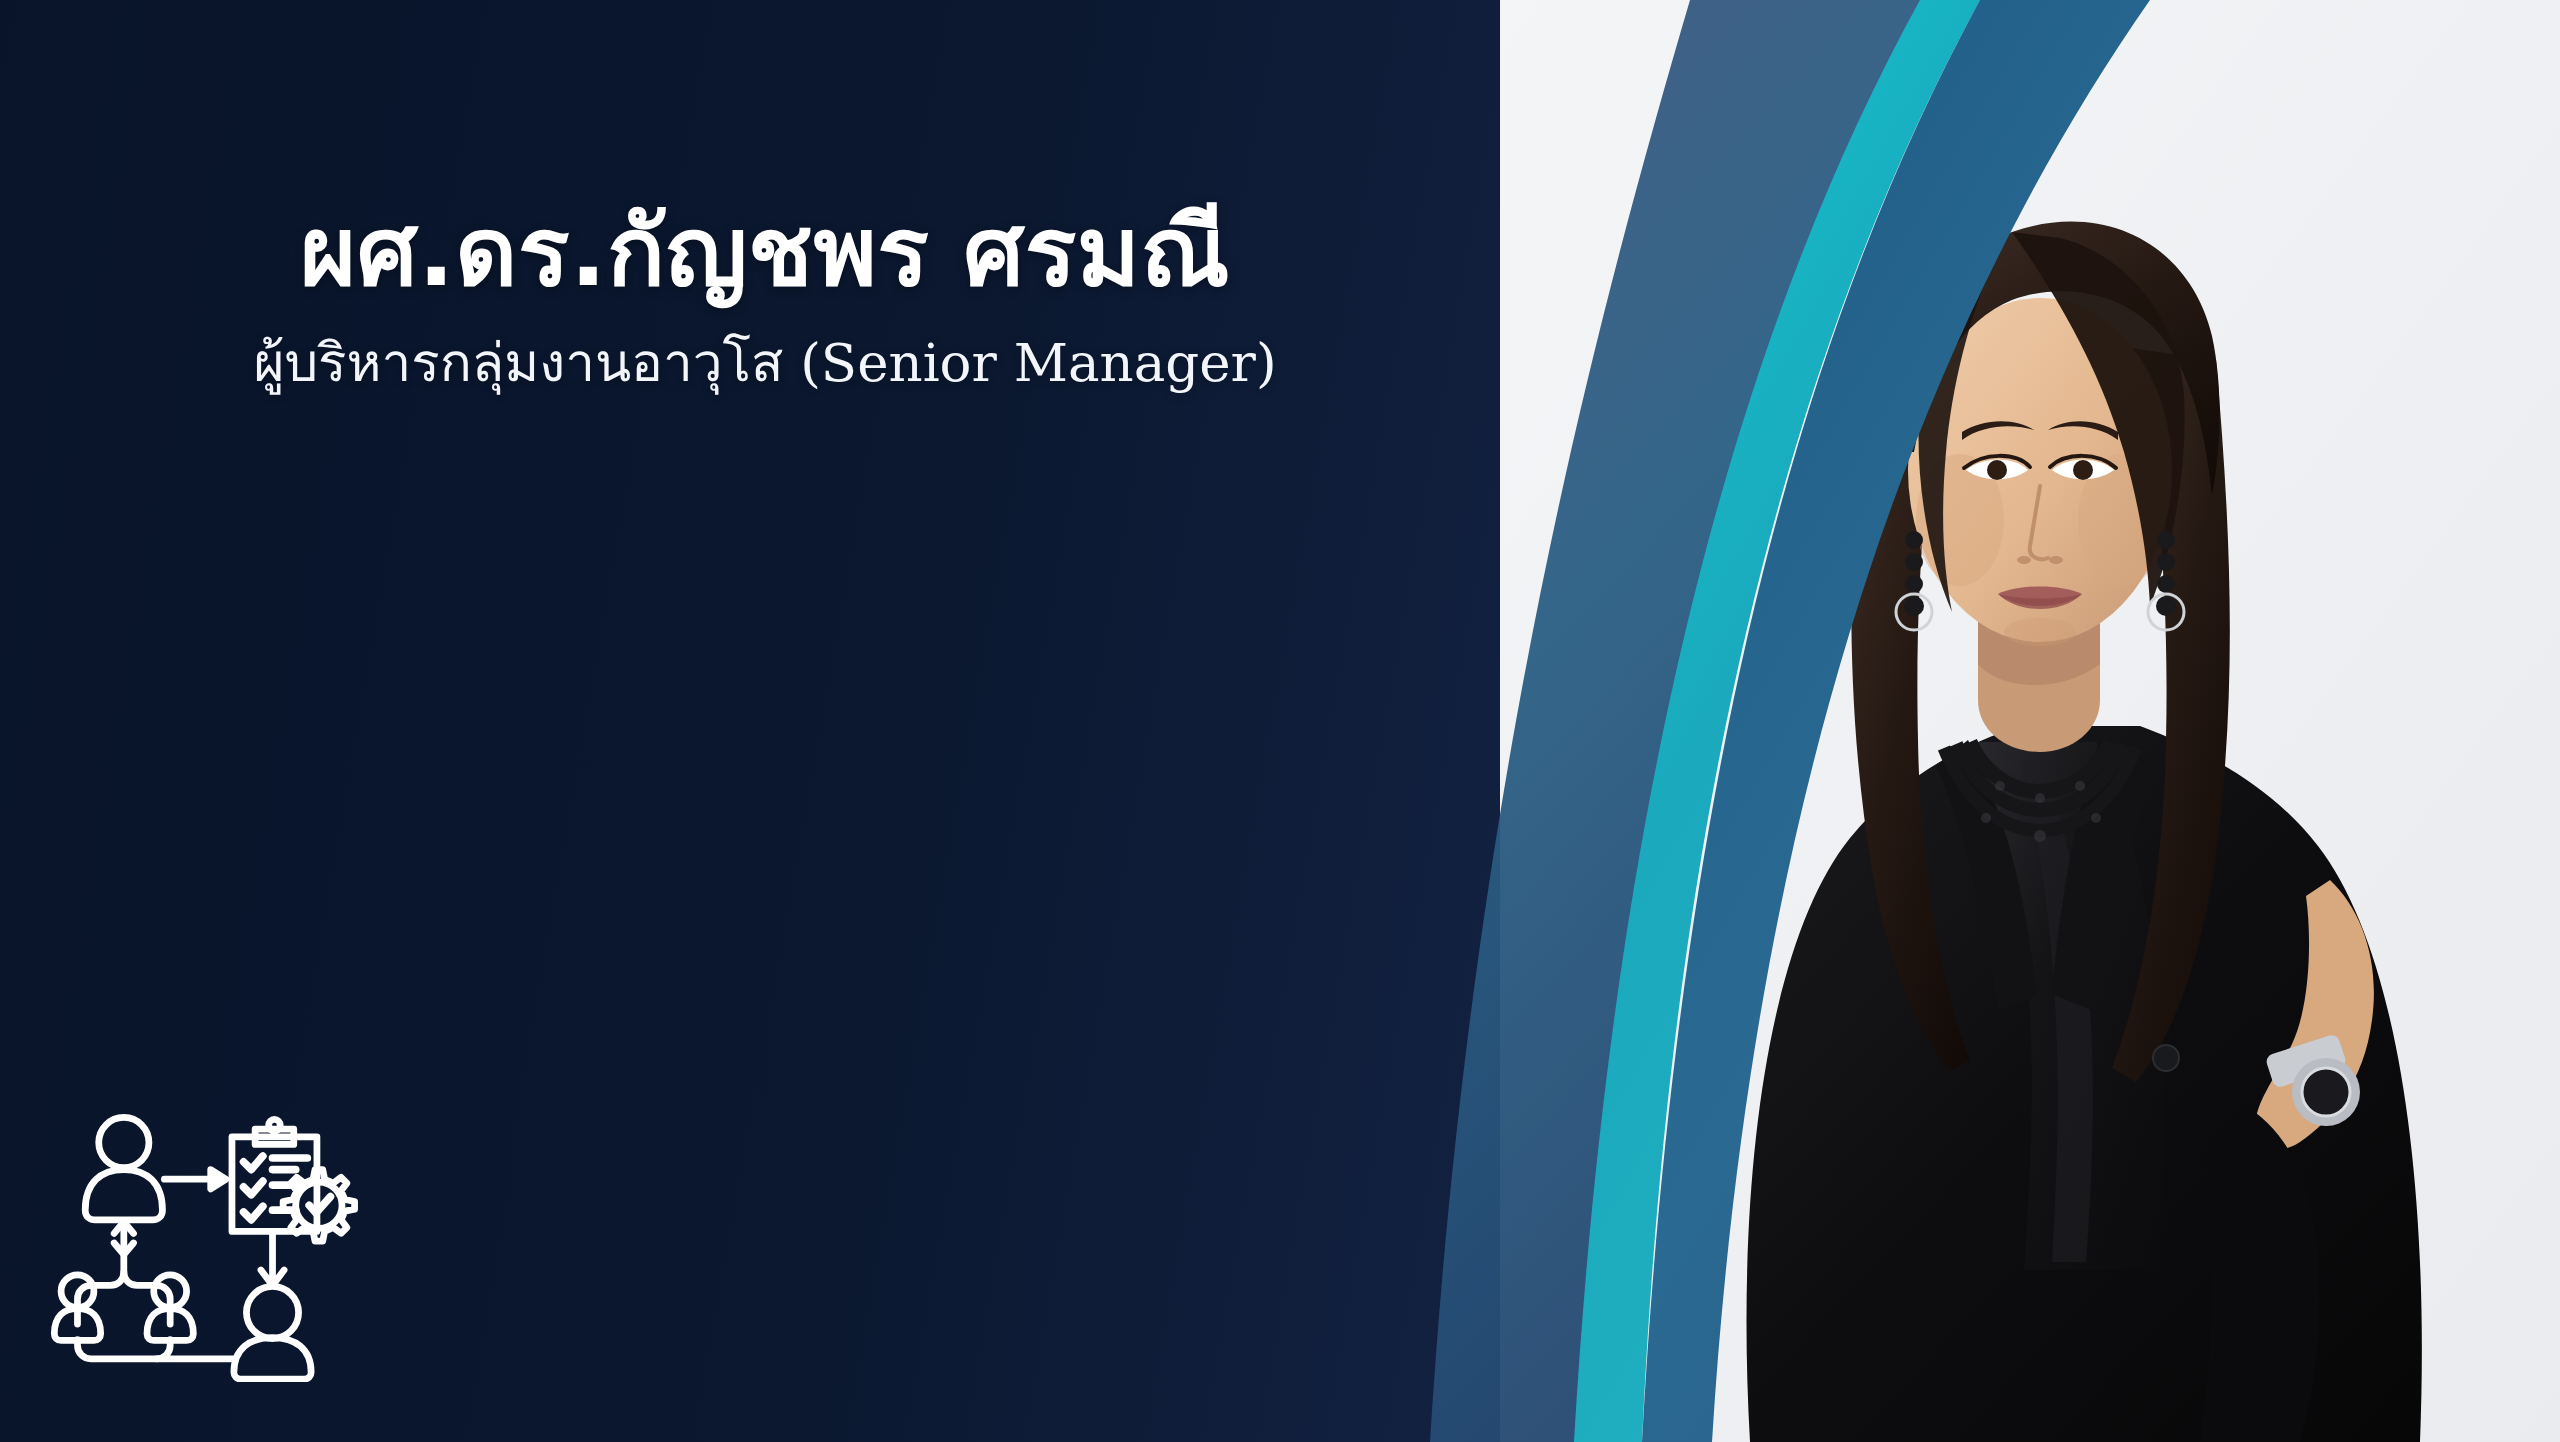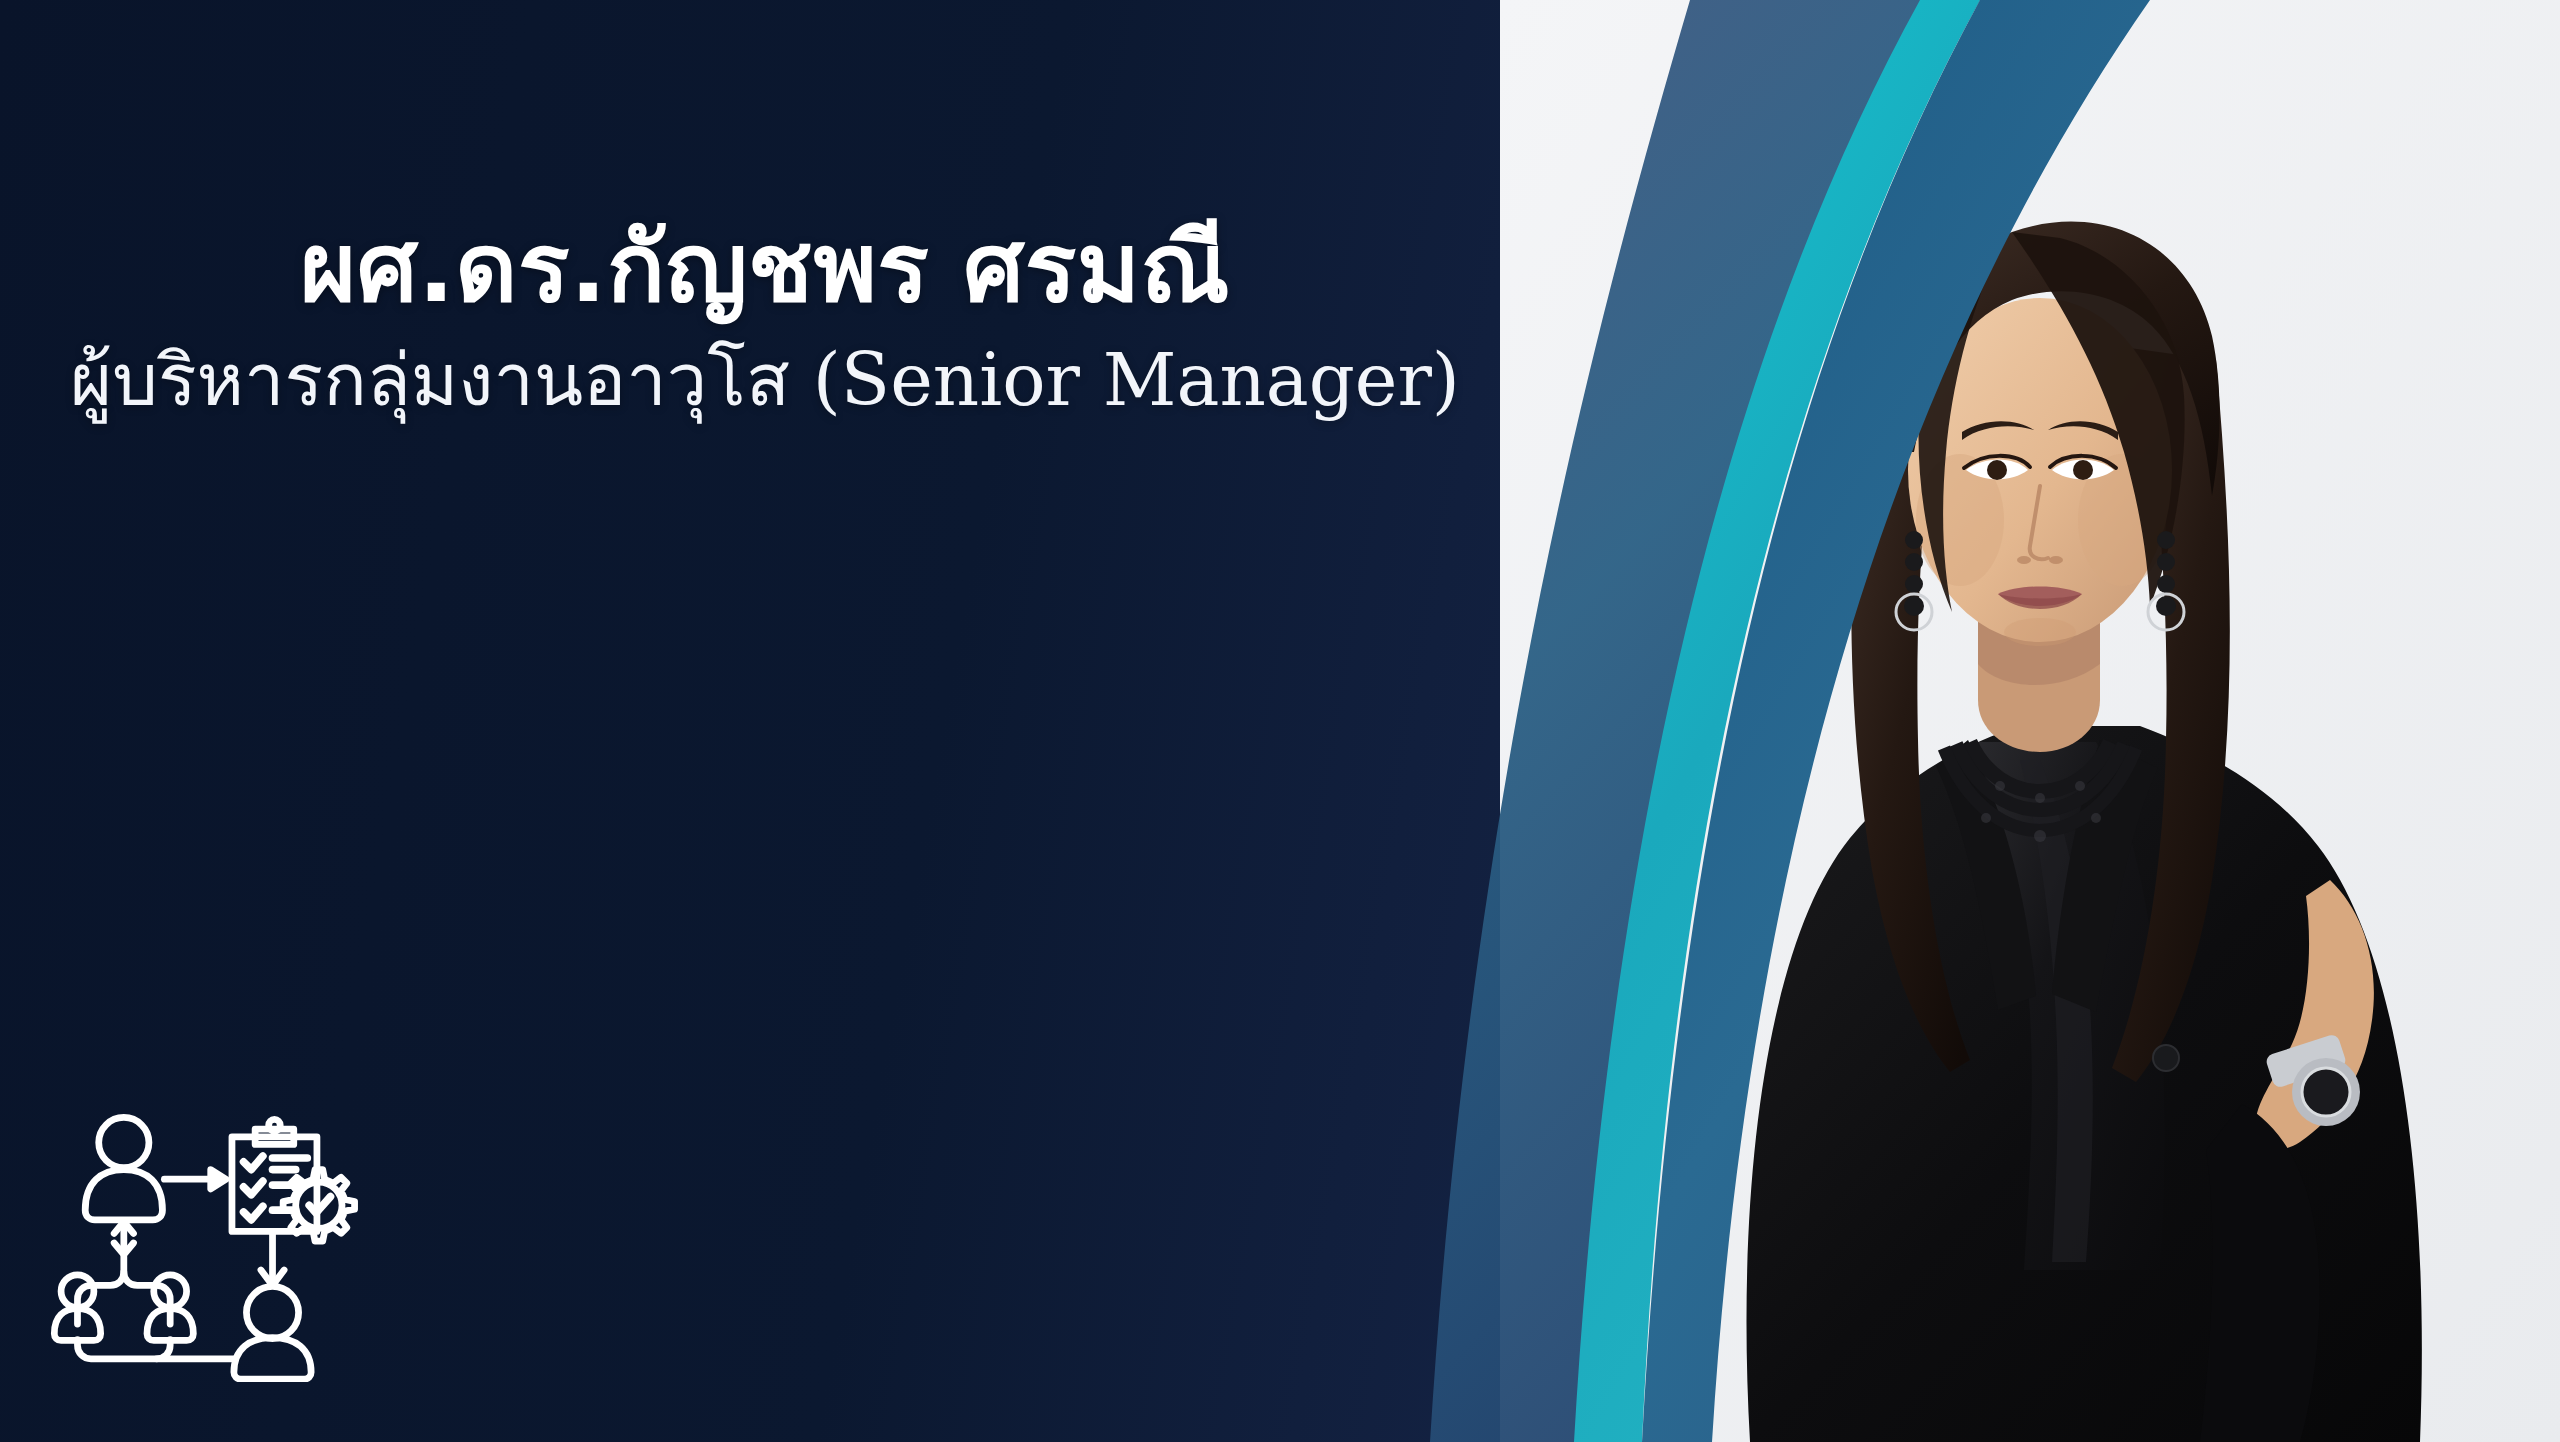--- a/index.html
+++ b/index.html
@@ -24,21 +24,21 @@
   .photo-clip{
     position:absolute;top:0;right:0;width:1060px;height:1442px;
     overflow:hidden;
   }
   .photo{
     position:absolute;top:0;left:0;width:1060px;height:1442px;
   }
 
   
   .text-block{
-    position:absolute;left:0;top:212px;width:1530px;
+    position:absolute;left:0;top:196px;width:1530px;
     text-align:center;z-index:6;
   }
   .name{
     color:#ffffff;
     font-family:"DejaVu Sans","Liberation Sans",sans-serif;
     font-weight:700;
     font-size:96px;
     line-height:1.18;
     letter-spacing:0.5px;
     margin:0 0 4px 0;
@@ -50,23 +50,23 @@
     font-weight:700;
     font-size:96px;
     line-height:1.18;
     margin:0 0 58px 0;
     text-shadow:0 2px 10px rgba(0,0,0,.35);
   }
   .role-line{
     color:#f2f5fa;
     font-family:"DejaVu Serif","Liberation Serif",serif;
     font-weight:400;
-    font-size:72px;
+    font-size:53px;
     line-height:1.42;
-    margin:4px;
+    margin:16px;
     text-shadow:0 2px 8px rgba(0,0,0,.3);
   }
   .role-line .th{font-family:"DejaVu Sans","Liberation Sans",sans-serif;}
   .role-line .en{font-family:"DejaVu Serif","Liberation Serif",serif;}
 
   
   .gov-icon{
     position:absolute;left:48px;bottom:60px;width:310px;height:280px;z-index:6;
   }
   .gov-icon svg{display:block;width:100%;height:100%;}

